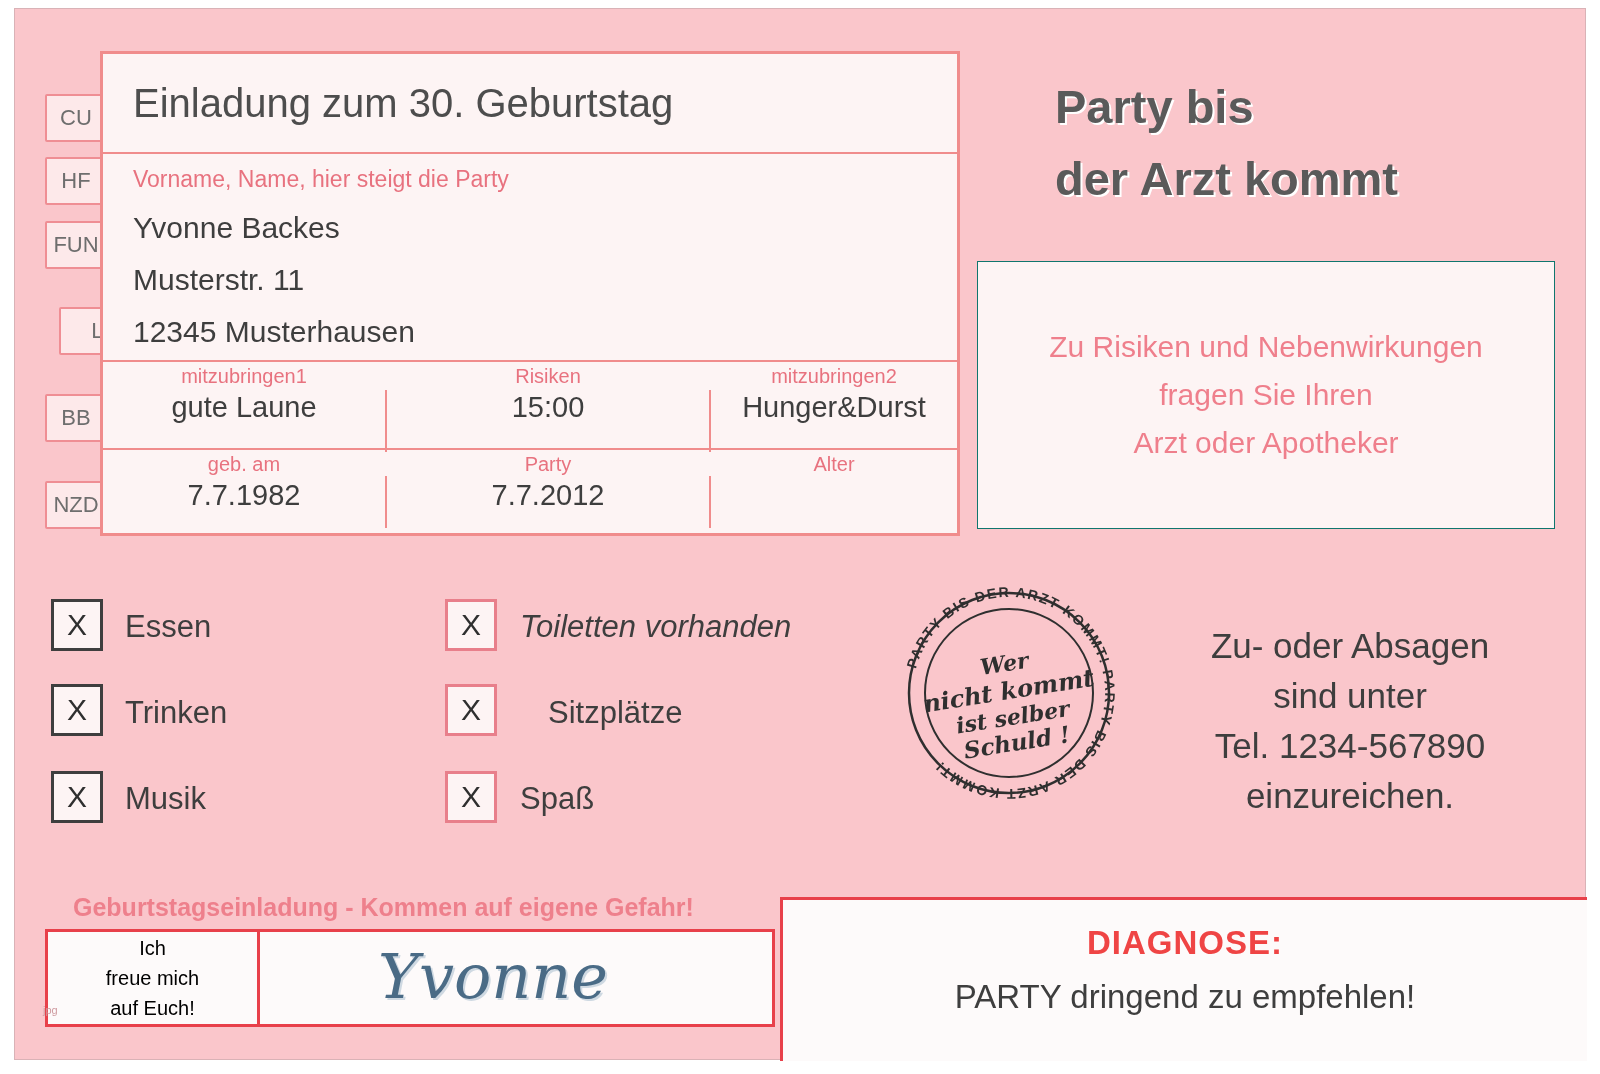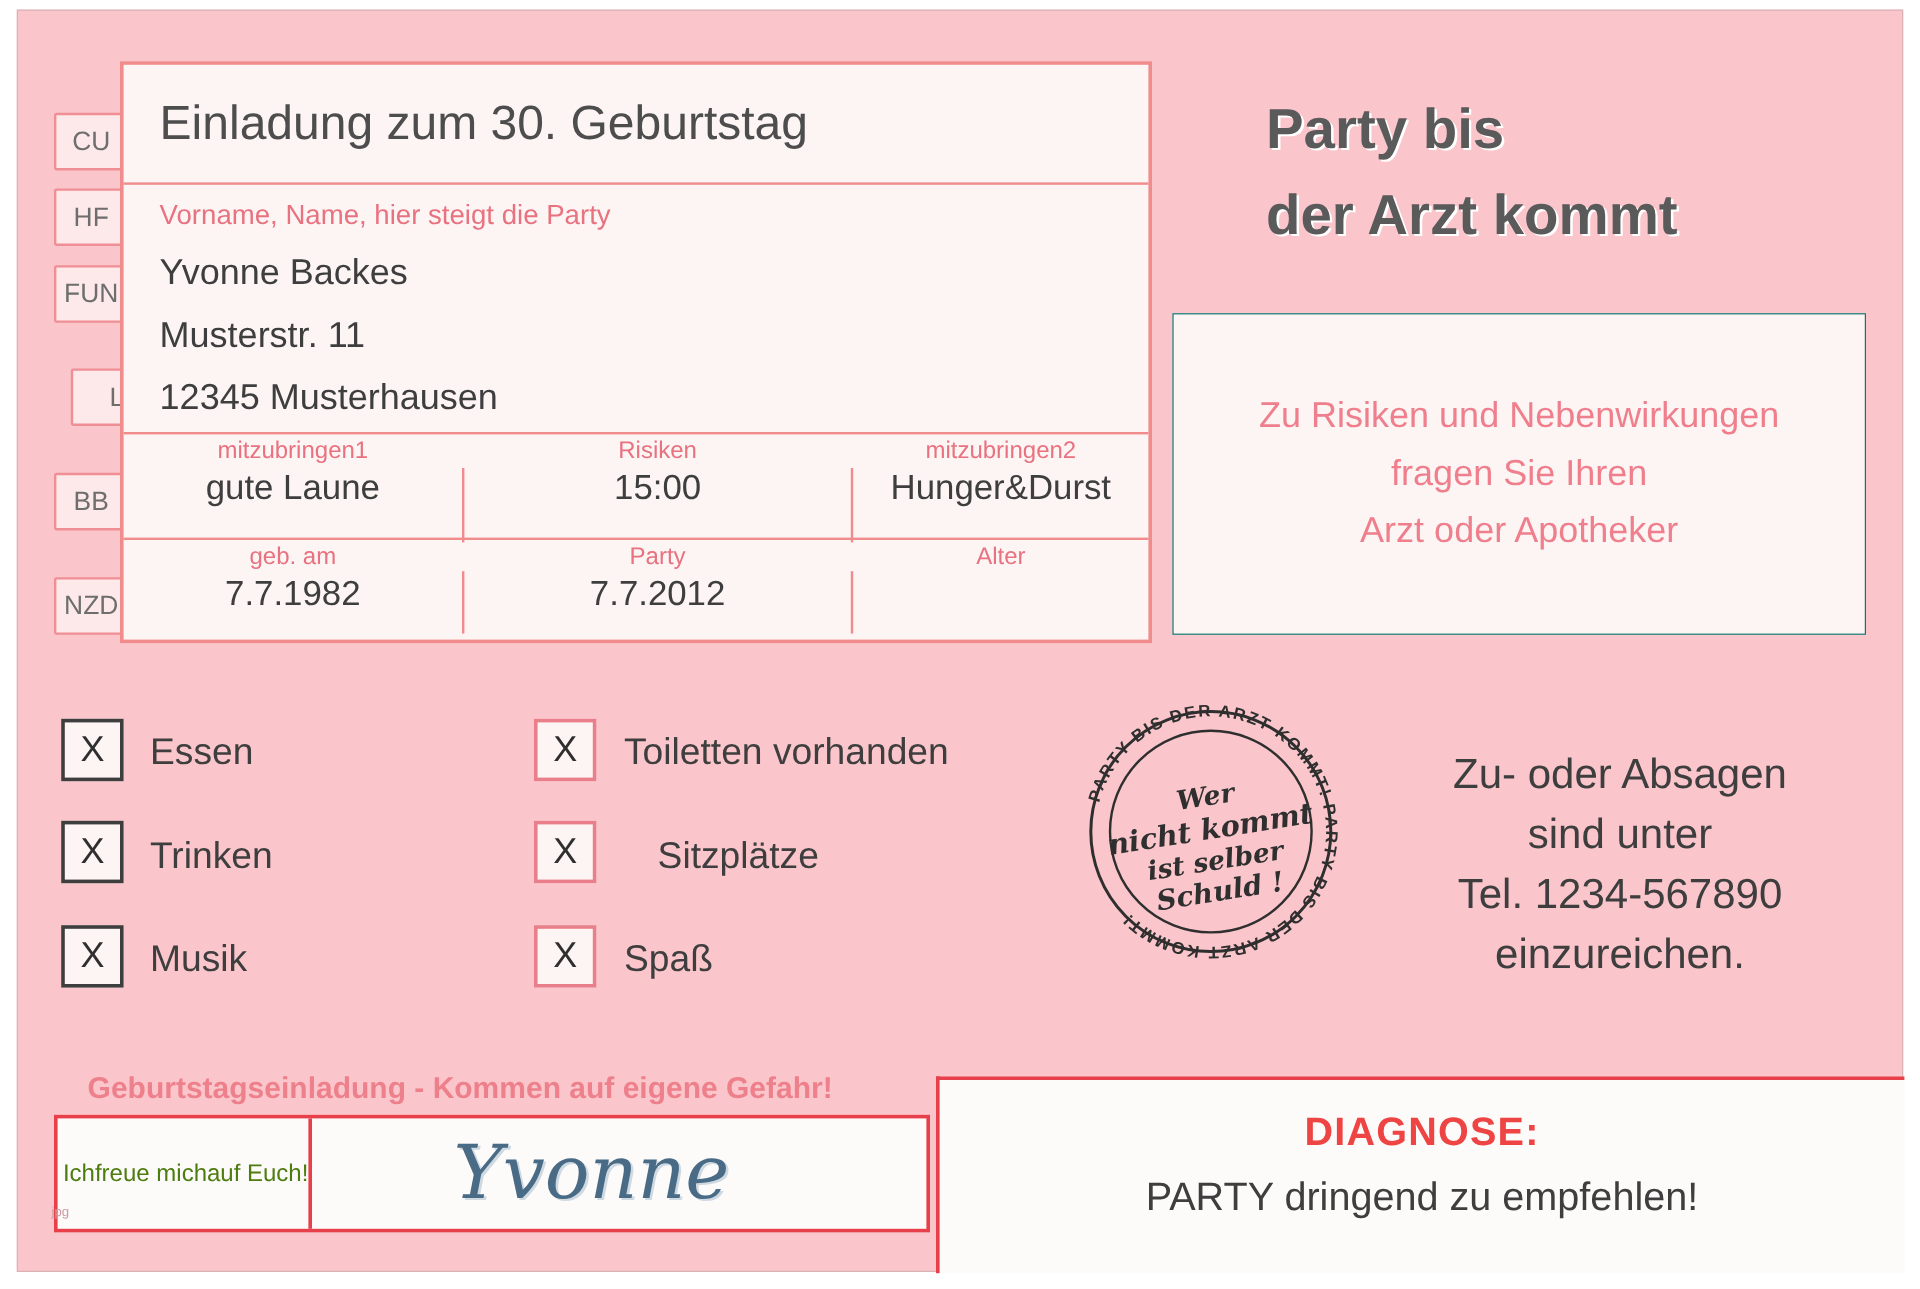--- a/index.html
+++ b/index.html
@@ -251,25 +251,25 @@
     box-sizing: border-box;
   }
   .sig-left {
     position: absolute;
     left: 0; top: 0;
     width: 212px;
     height: 100%;
     border-right: 3px solid #e8404a;
     box-sizing: border-box;
     display: flex;
-    flex-direction: row;
-    justify-content: flex-end;
+    flex-direction: column;
+    justify-content: center;
     align-items: center;
     font-size: 20px;
-    color: #4d7c0f;
+    color: #000000;
     line-height: 30px;
   }
   .signature {
     position: absolute;
     left: 330px;
     top: 8px;
     font-family: "DejaVu Serif", serif;
     font-style: italic;
     font-size: 62px;
     color: #4a6b86;
@@ -377,21 +377,21 @@
     <span class="chk-label" style="left:110px; top:686px;">Trinken</span>
 
     <div class="chk" style="left:36px; top:762px;">
         <span>X</span>
       </div>
     <span class="chk-label" style="left:110px; top:772px;">Musik</span>
 
     <div class="chk pink" style="left:430px; top:590px;">
         <span>X</span>
       </div>
-    <span class="chk-label" style="left:505px; top:600px;">Toiletten vorhanden</span>
+    <span class="chk-label" style="left:505px; top:600px;font-style:italic;">Toiletten vorhanden</span>
 
     <div class="chk pink" style="left:430px; top:675px;">
         <span>X</span>
       </div>
     <span class="chk-label" style="left:533px; top:686px;">Sitzplätze</span>
 
     <div class="chk pink" style="left:430px; top:762px;">
         <span>X</span>
       </div>
     <span class="chk-label" style="left:505px; top:772px;">Spaß</span>

